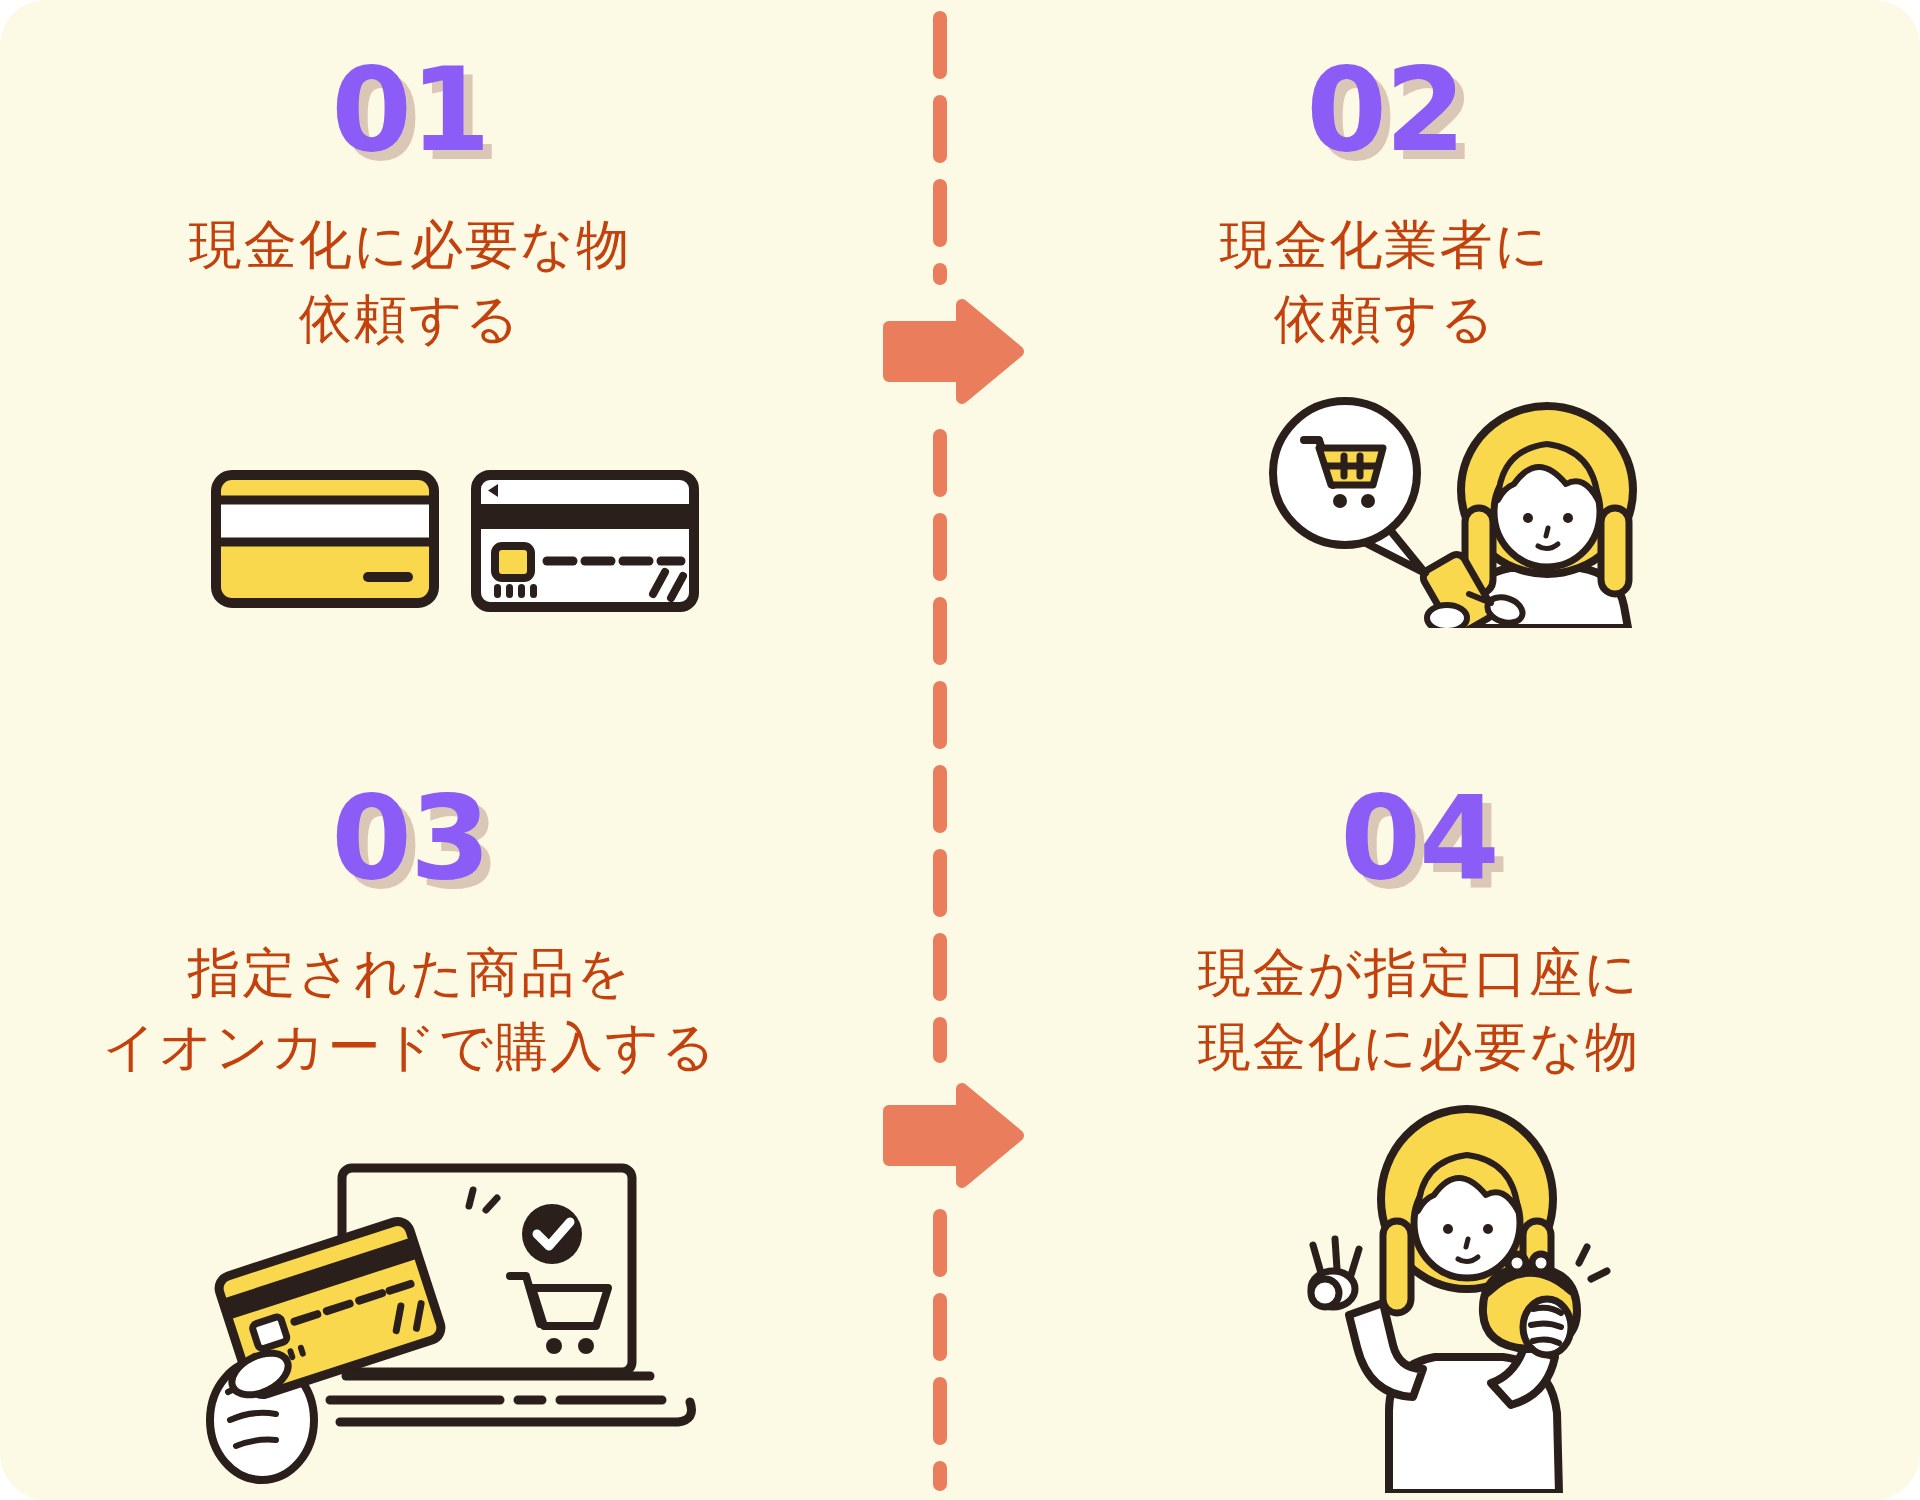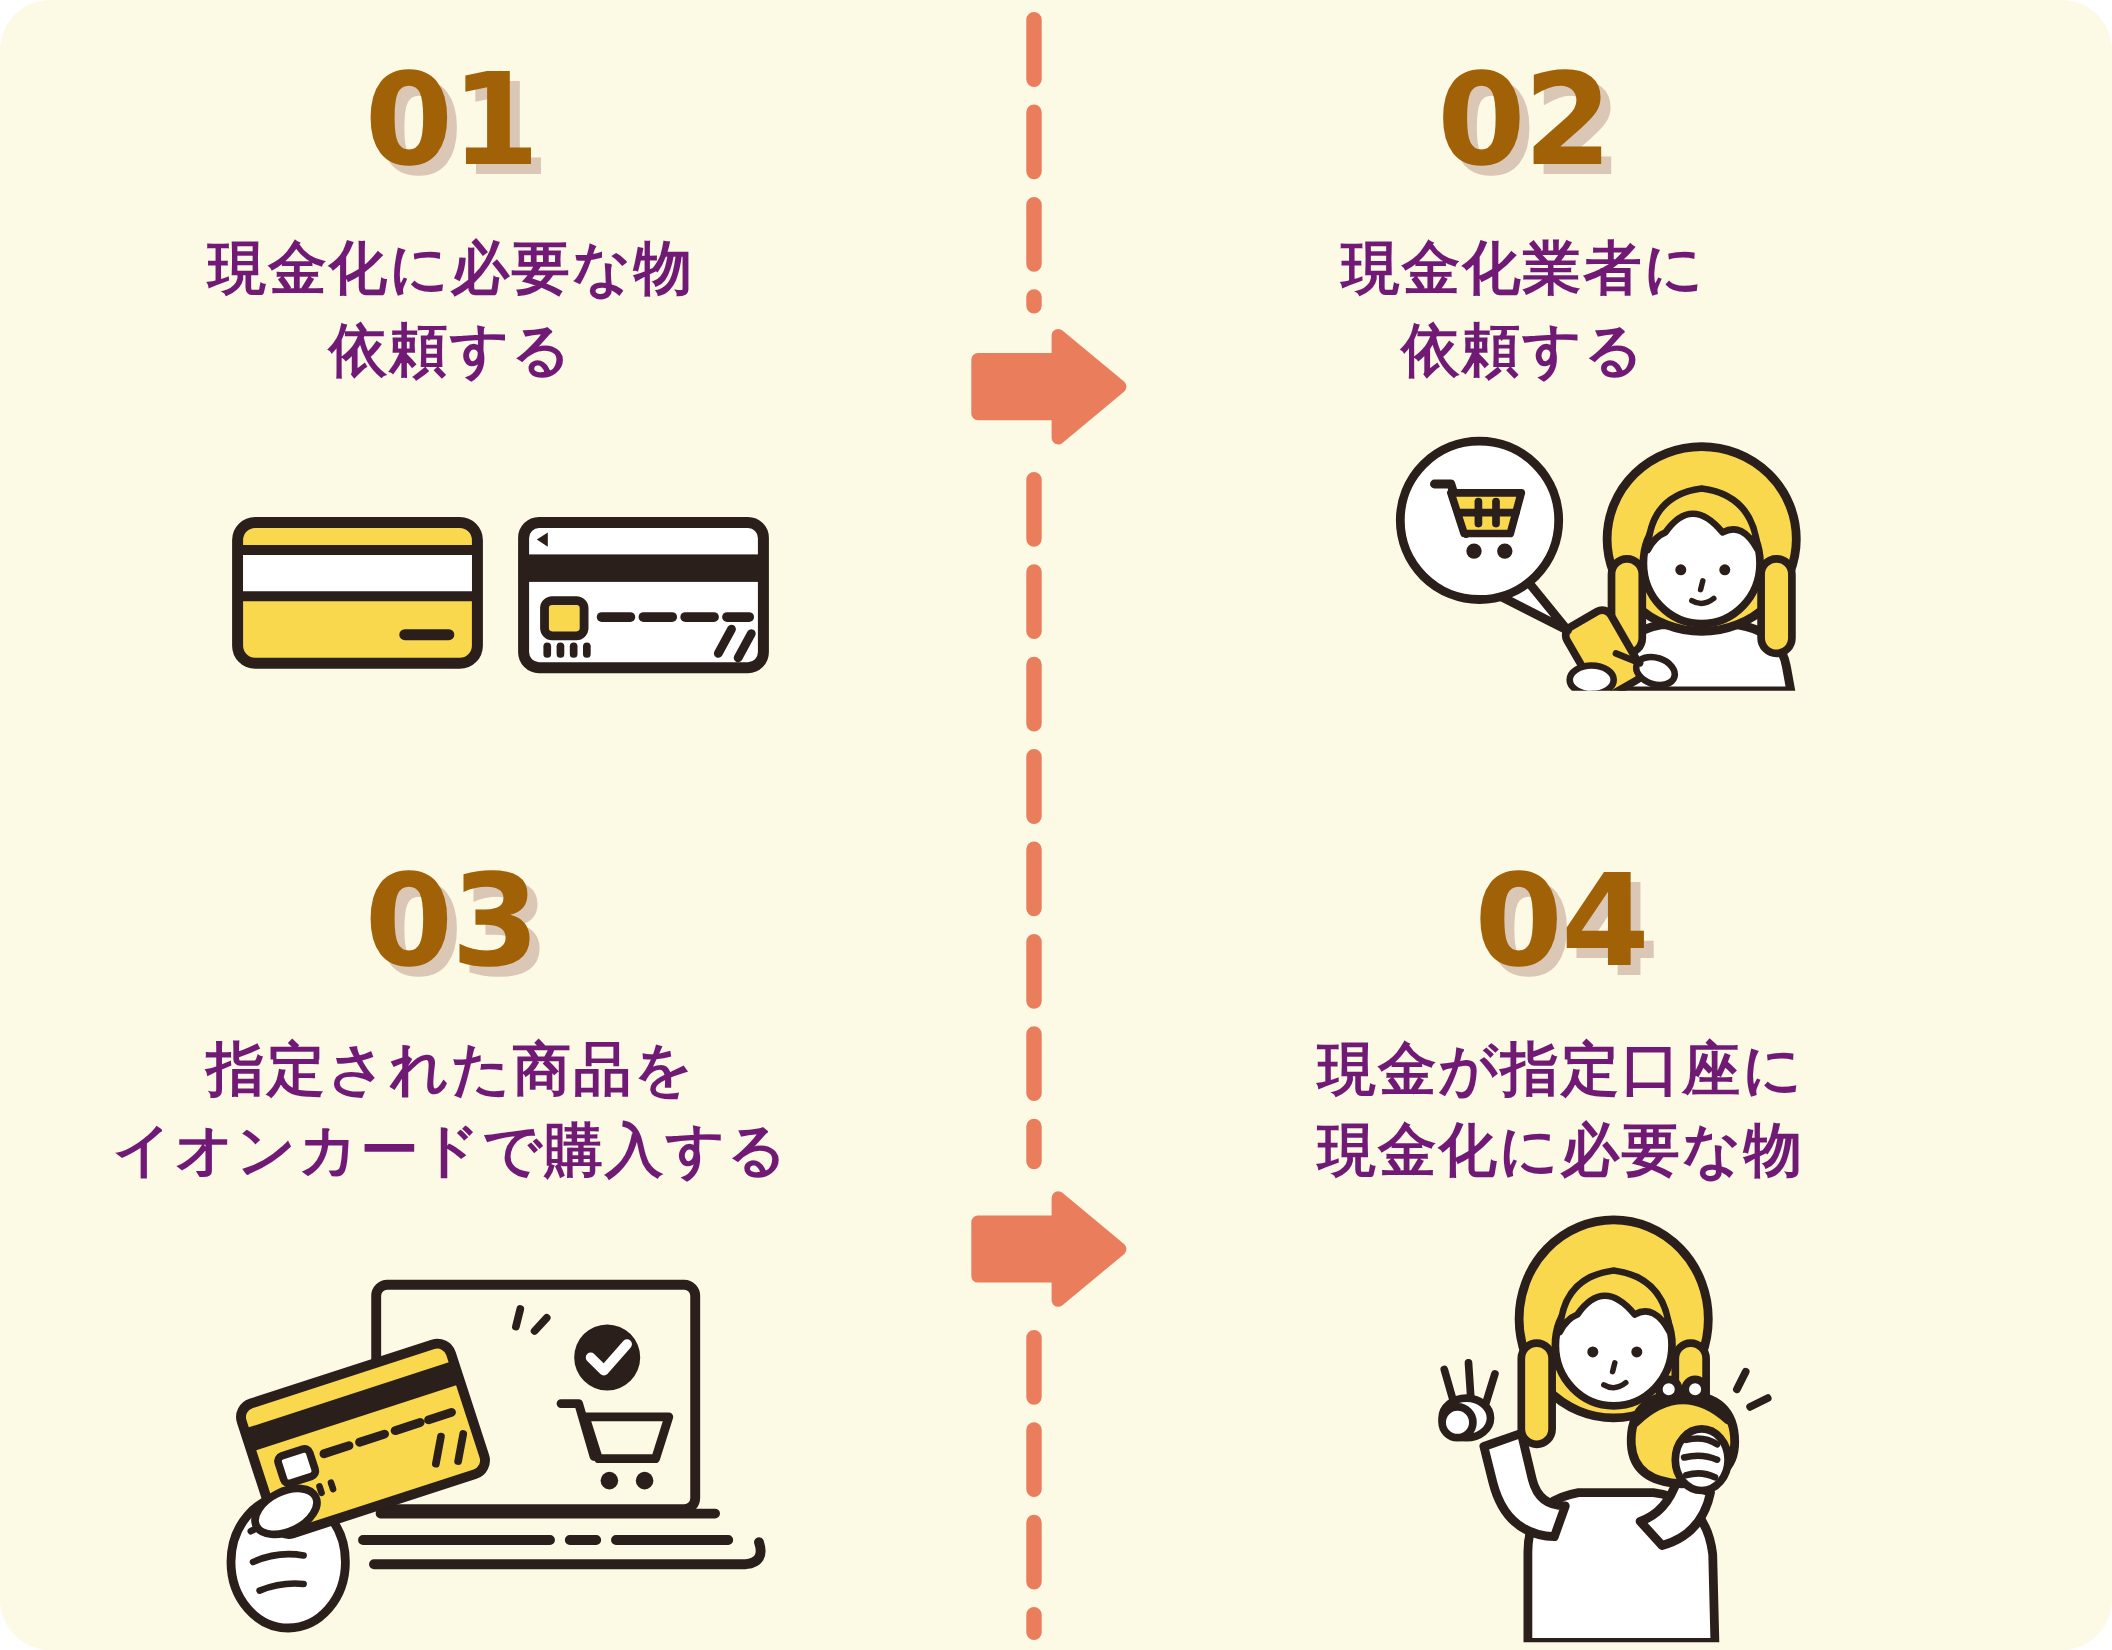--- a/index.html
+++ b/index.html
@@ -6,24 +6,24 @@
   .stage{position:relative;width:1920px;height:1500px;background:#ffffff;overflow:hidden;
          font-family:"DejaVu Sans","Liberation Sans",sans-serif;}
   .panel{position:absolute;inset:0;background:#FCF9E4;border-radius:46px;}
   .overlay{position:absolute;left:0;top:0;width:1920px;height:1500px;pointer-events:none;}
   .illus{position:absolute;}
   .step{position:absolute;width:650px;text-align:center;}
   #step1{left:85px;top:52px;}
   #step2{left:1060px;top:52px;}
   #step3{left:85px;top:780px;}
   #step4{left:1094px;top:780px;}
-  .step-number{font-size:116px;line-height:1;font-weight:bold;color:#a16207;
+  .step-number{font-size:116px;line-height:1;font-weight:bold;color:#8b5cf6;
                text-shadow:9px 9px 0 #DBC7B6;letter-spacing:-2px;}
-  .step-title{margin-top:40px;font-size:53px;line-height:74px;font-weight:bold;
-              color:#701a75;letter-spacing:2px;white-space:nowrap;}
+  .step-title{margin-top:40px;font-size:53px;line-height:74px;font-weight:normal;
+              color:#c2410c;letter-spacing:2px;white-space:nowrap;}
 </style>
 </head>
 <body>
 
 <div class="stage">
   <div class="panel"></div>
 
   <svg class="overlay" viewBox="0 0 1920 1500">
     <g stroke="#E97D5C" stroke-width="14" stroke-linecap="round" stroke-dasharray="54 30" fill="none">
       <line x1="940" y1="18" x2="940" y2="278"></line>

